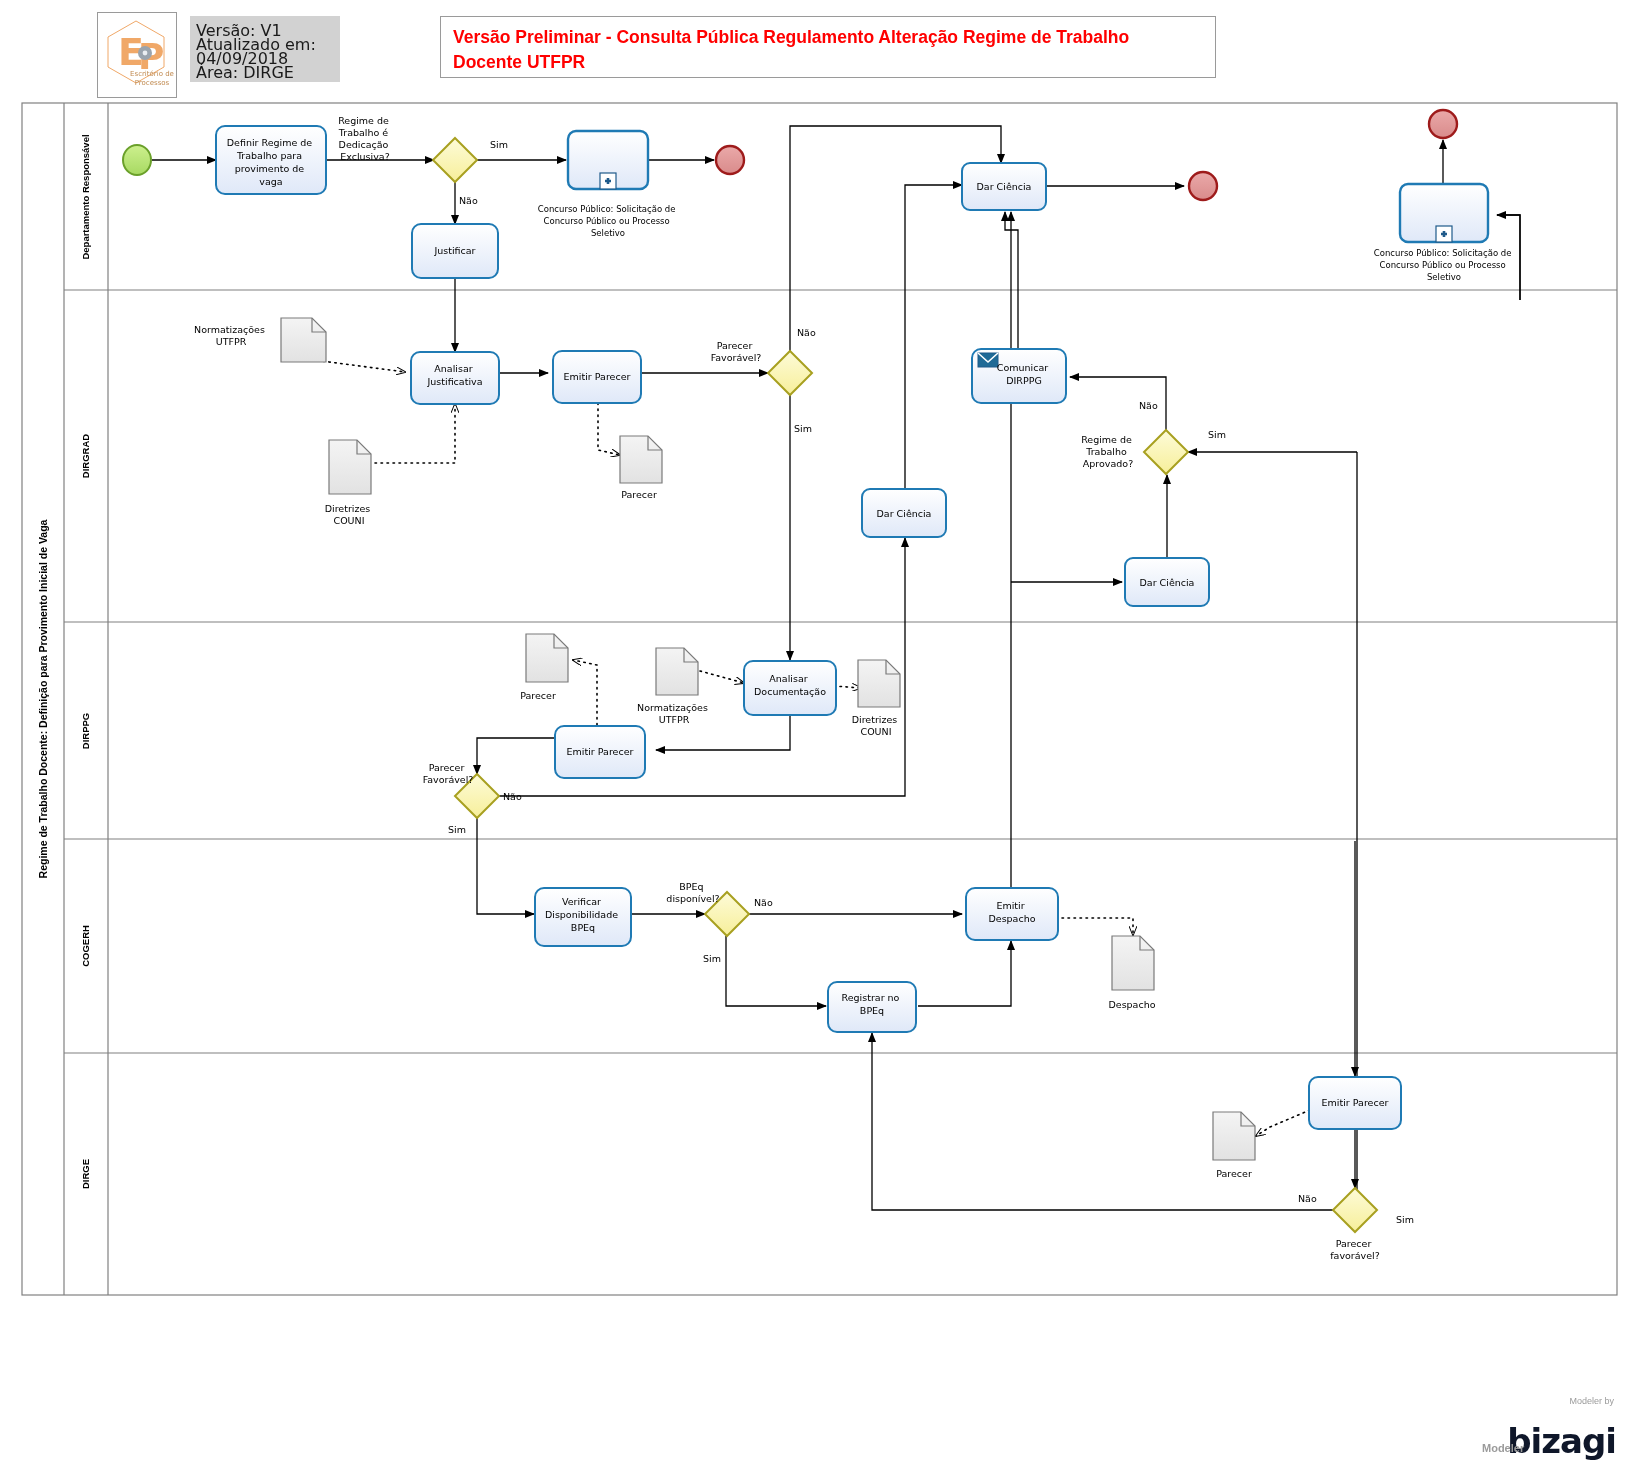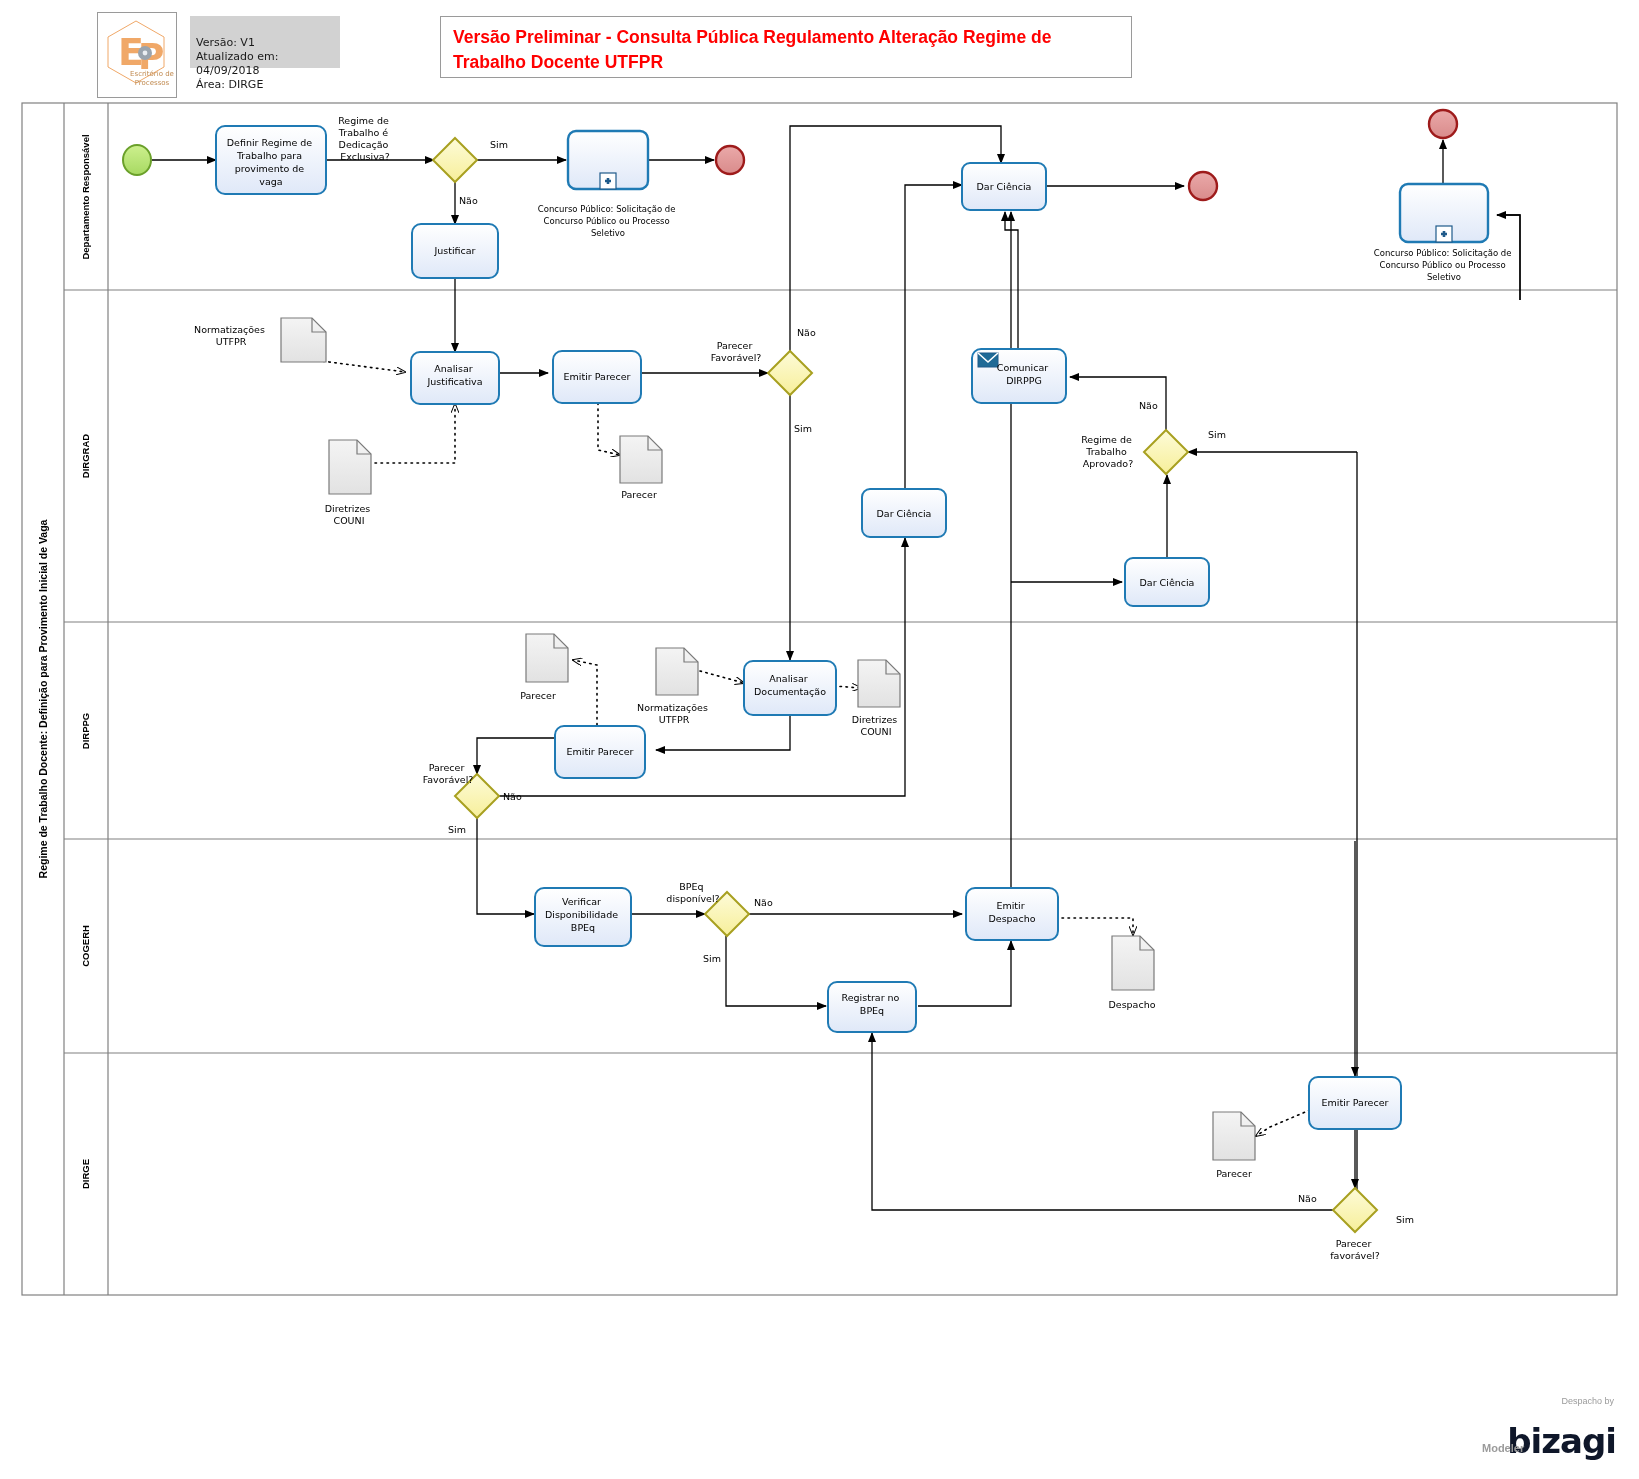--- a/index.html
+++ b/index.html
@@ -1,22 +1,22 @@
 <!DOCTYPE html>
 <html><head>
 <meta charset="utf-8">
 <style>
   html,body{margin:0;padding:0;background:#ffffff;}
   body{width:1639px;height:1479px;position:relative;font-family:"DejaVu Sans",sans-serif;overflow:hidden;}
   #stage{position:absolute;left:0;top:0;width:1639px;height:1479px;}
   svg{display:block;}
   .hdr-logo-box{position:absolute;left:97px;top:12px;width:78px;height:84px;border:1px solid #9a9a9a;background:#fff;}
   .hdr-logo-sub{position:absolute;left:97px;top:70px;width:78px;text-align:center;font-size:7px;color:#c08a50;line-height:9px;margin-left:16px;}
-  .hdr-meta{position:absolute;left:190px;top:16px;width:150px;height:52px;background:#d2d2d2;font-size:11px;color:#1a1a1a;padding:20px 4px 0 6px;box-sizing:border-box;line-height:14px;}
-  .hdr-title{position:absolute;left:440px;top:16px;width:692px;height:62px;border:1px solid #9a9a9a;background:#fff;box-sizing:border-box;padding:8px 12px;}
+  .hdr-meta{position:absolute;left:190px;top:16px;width:150px;height:66px;background:#d2d2d2;font-size:16px;color:#1a1a1a;padding:8px 4px 0 6px;box-sizing:border-box;line-height:14px;}
+  .hdr-title{position:absolute;left:440px;top:16px;width:776px;height:62px;border:1px solid #9a9a9a;background:#fff;box-sizing:border-box;padding:8px 12px;}
   .hdr-title span{color:#ff0000;font-weight:bold;font-size:17.5px;line-height:25px;font-family:"Liberation Sans",sans-serif;}
   .biz{position:absolute;left:1470px;top:1396px;width:150px;height:64px;}
   .biz .pw{position:absolute;right:6px;top:0;font-size:9px;color:#9b9b9b;font-family:"Liberation Sans",sans-serif;}
   .biz .bz{position:absolute;right:4px;top:28px;font-size:34px;color:#0f172a;font-family:"DejaVu Sans",sans-serif;letter-spacing:-1px;line-height:34px;font-weight:600;}
   .biz .md{position:absolute;left:12px;top:46px;font-size:11px;color:#9b9b9b;font-family:"Liberation Sans",sans-serif;font-weight:bold;}
 </style>
 </head>
 <body>
 
 <div id="stage">
@@ -450,18 +450,18 @@
       <text x="703" y="962">Sim</text>
       <text x="1139" y="409">Não</text>
       <text x="1208" y="438">Sim</text>
       <text x="1298" y="1202">Não</text>
       <text x="1396" y="1223">Sim</text>
     </g>
 
   </svg>
 
   <div class="biz">
-    <div class="pw">Despacho by</div>
+    <div class="pw">Modeler by</div>
     <div class="bz">bizagi</div>
     <div class="md">Modeler</div>
   </div>
 
 </div>
 
 </body></html>

